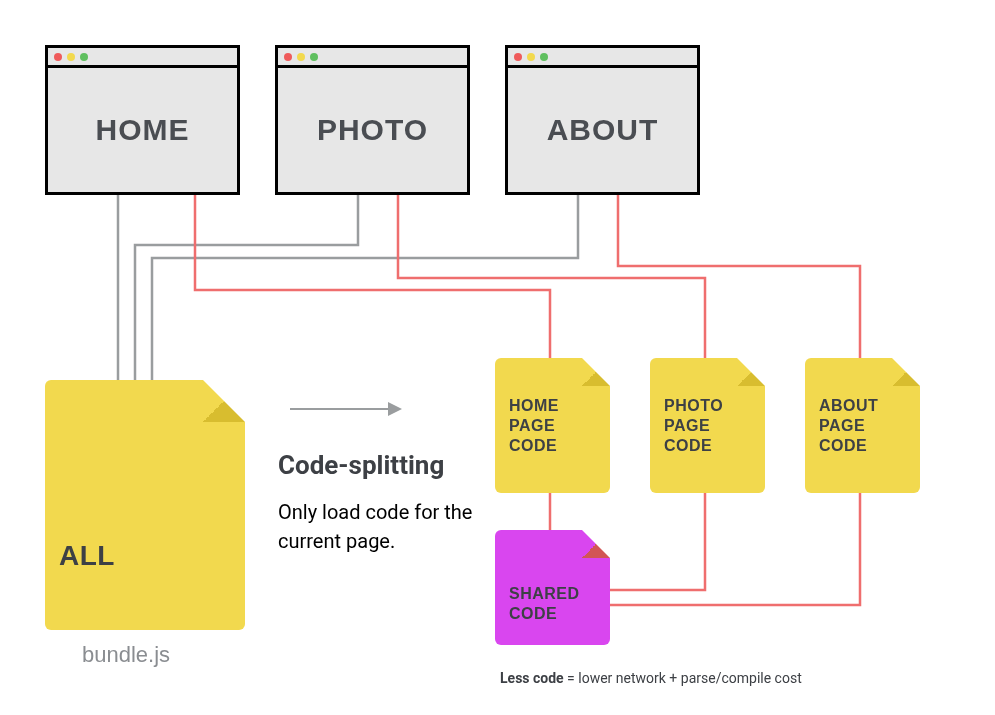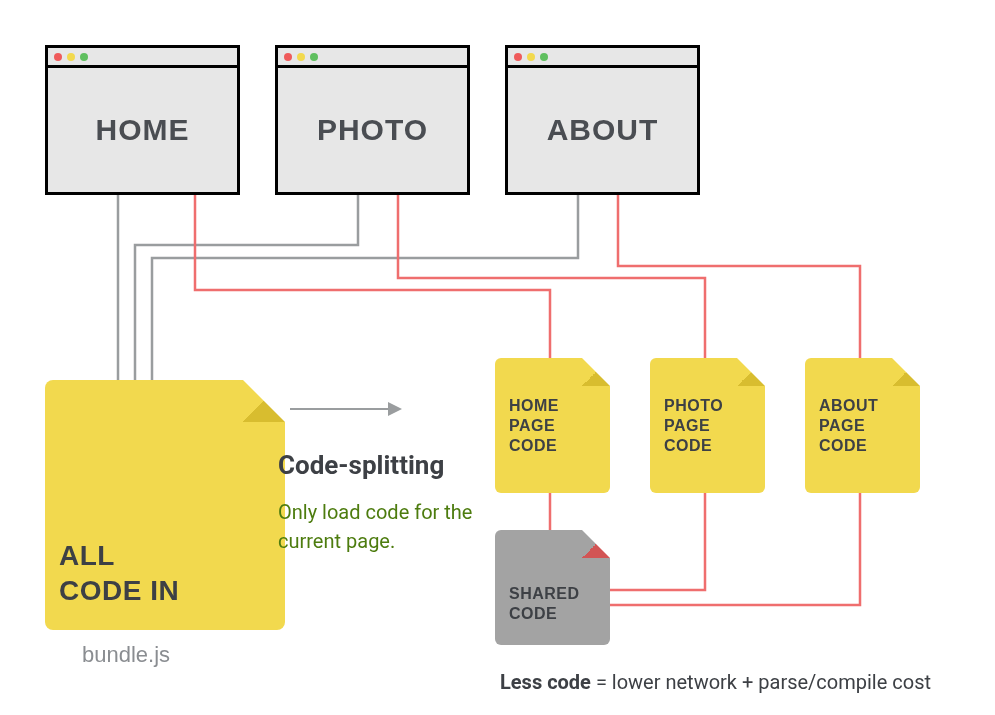--- a/index.html
+++ b/index.html
@@ -64,61 +64,61 @@
     background: linear-gradient(135deg, transparent 0%, transparent 50%, #d8bd2f 50%, #d8bd2f 100%);
   }
   .file .fold::before {
     content: "";
     position: absolute;
     top: 0; right: 0;
     width: 28px; height: 28px;
     background: #fff;
     clip-path: polygon(0 0, 100% 0, 100% 100%);
   }
-  .file.big { width: 240px; height: 250px; border-radius: 8px; }
+  .file.big { width: 200px; height: 250px; }
   .file.big .fold { width: 42px; height: 42px; }
   .file.big .fold::before { width: 42px; height: 42px; }
   .file.small { width: 115px; height: 135px; }
   .file .label {
     position: absolute;
     left: 14px;
     font-weight: 700;
     font-family: "Helvetica Neue", Arial, sans-serif;
     color: #3d4045;
     line-height: 1.25;
     letter-spacing: 0.5px;
   }
   .file.big .label { bottom: 22px; font-size: 28px; }
   .file.small .label { top: 38px; font-size: 16px; }
-  .file.shared { background: #a3a3a3; }
+  .file.shared { background: #d946ef; }
   .file.shared .fold { background: linear-gradient(135deg, transparent 0%, transparent 50%, #d25555 50%, #d25555 100%); }
   .file.shared .label { top: 54px; }
   
   .bundle-caption {
     position: absolute;
     font-size: 22px;
     color: #8a8d91;
     font-family: "Helvetica Neue", Arial, sans-serif;
   }
   .codesplit-title {
     position: absolute;
     font-weight: 700;
     font-size: 26px;
     color: #3d4045;
   }
   .codesplit-desc {
     position: absolute;
     font-size: 20px;
-    color: #4d7c0f;
+    color: #000000;
     line-height: 1.45;
     width: 200px;
   }
   .footnote {
     position: absolute;
-    font-size: 20px;
+    font-size: 14px;
     color: #3d4045;
   }
   .footnote b { font-weight: 700; }
   
   .arrow {
     position: absolute;
     width: 110px;
     height: 2px;
     background: #9a9d9f;
   }
@@ -189,21 +189,21 @@
   </div>
   <div class="content">
       <span>ABOUT</span>
     </div>
 </div>
 
 <div class="file big" style="left:45px; top:380px;">
   <div class="fold"></div>
   <div class="label">
     <span>ALL</span><br>
-    <span>CODE IN</span><br>
+    <br>
   </div>
 </div>
 <div class="bundle-caption" style="left:82px; top:642px;">bundle.js</div>
 
 <div class="arrow" style="left:290px; top:408px;"></div>
 
 <div class="codesplit-title" style="left:278px; top:450px;">Code-splitting</div>
 <div class="codesplit-desc" style="left:278px; top:498px;">Only load code for the current page.</div>
 
 <div class="file small" style="left:495px; top:358px;">

